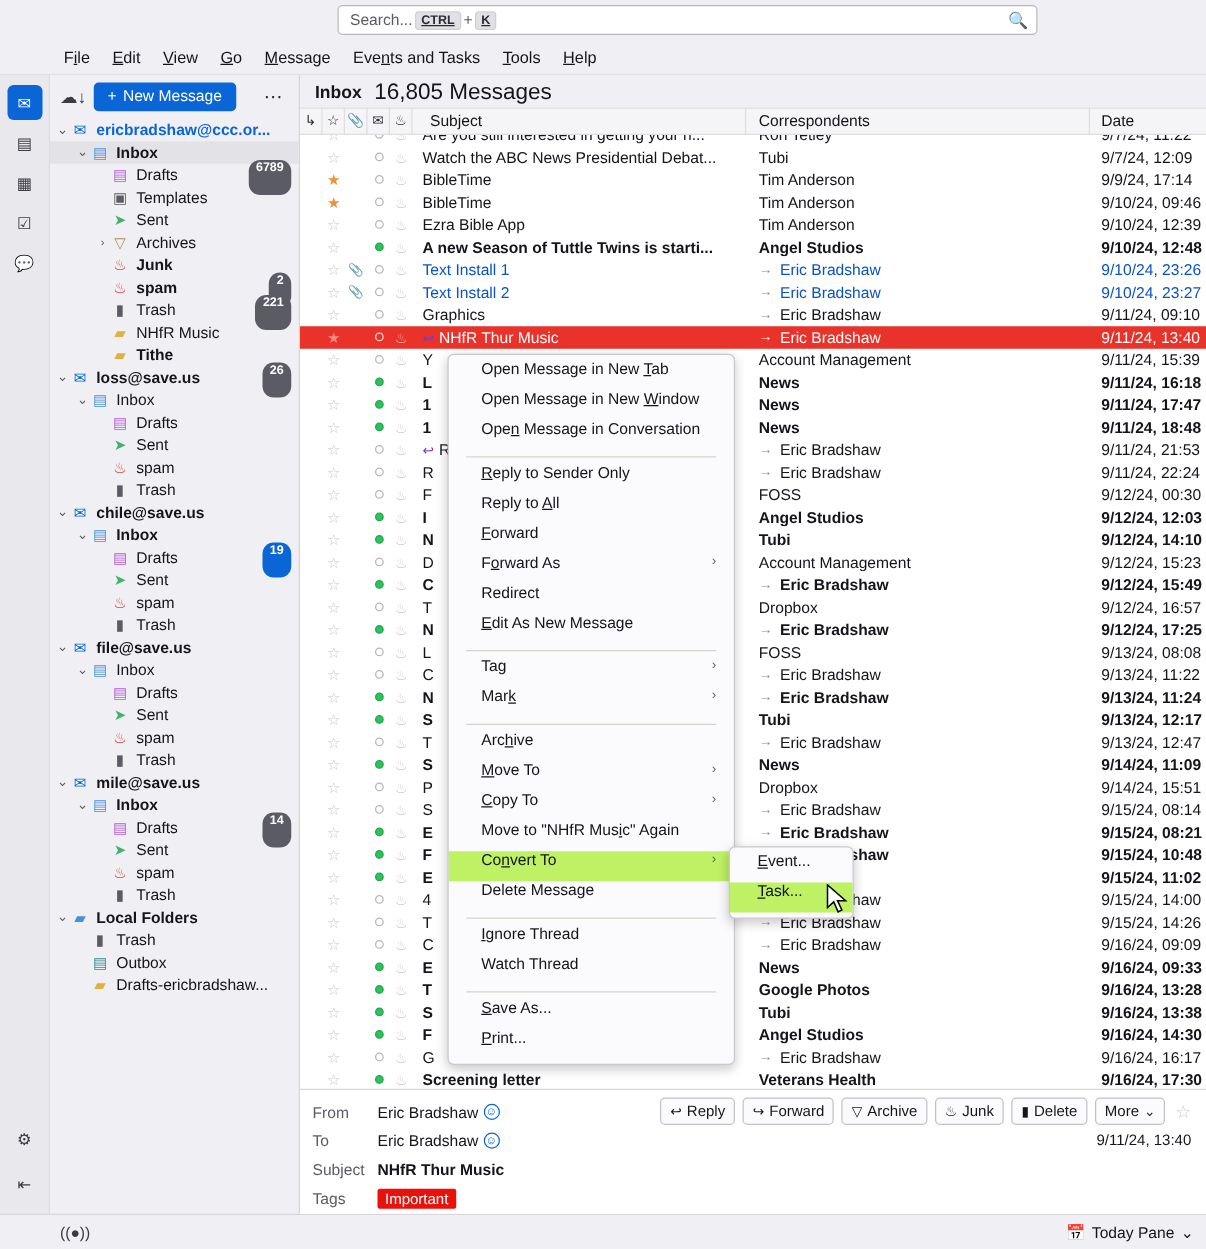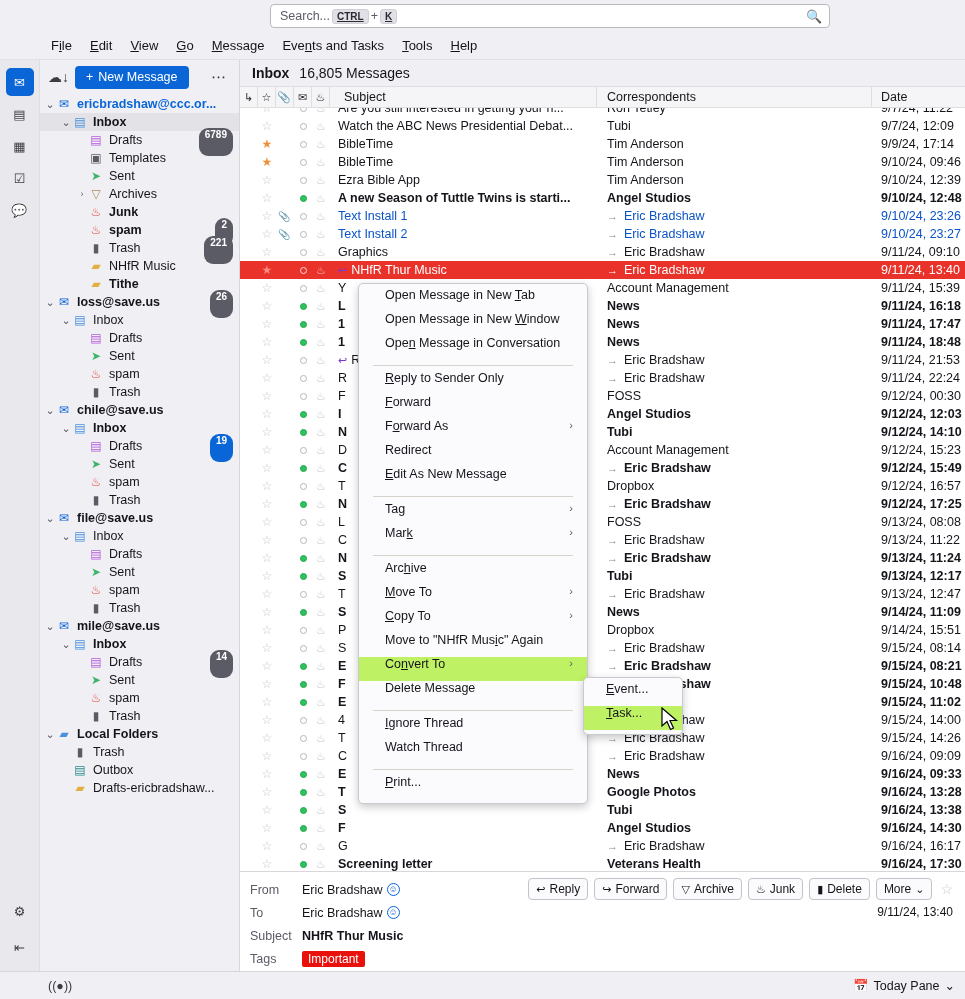--- a/index.html
+++ b/index.html
@@ -70,21 +70,21 @@
     padding:0 6px; line-height:14px; height:28px; font-weight:bold; flex:none;margin-top:39px;
   }
   .frow .badge.blue{ background:#0a66d6; }
   .acct{ color:#0a66d6; font-weight:bold;text-align:right; }
   .bold{ font-weight:bold; }
 
   
   .msgpane{ flex:1; display:flex; flex-direction:column; background:#fff; min-width:0; }
   .msghdr{ height:26px; display:flex; align-items:center; gap:10px; padding:0 12px; background:#f0f0f4; flex:none;}
   .msghdr .t{ font-size:14px; font-weight:bold; }
-  .msghdr .c{ font-size:14px; color:#15141a; }
+  .msghdr .c{ font-size:18px; color:#15141a; }
 
   .collist{ display:flex; align-items:center; height:22px; background:#f5f5f7;
             border-top:1px solid #dededf; border-bottom:1px solid #dededf; flex:none; font-size:12.5px;}
   .collist .ci{ width:18px; text-align:center; color:#2b2a33; font-size:11px; border-right:1px solid #dededf; line-height:22px;}
   .collist .csub{ flex:1; padding-left:14px; border-right:1px solid #dededf; line-height:22px;}
   .collist .ccor{ width:275px; padding-left:10px; border-right:1px solid #dededf; line-height:22px;}
   .collist .cdate{ width:93px; padding-left:9px; line-height:22px;}
 
   .rows{ flex:1; overflow:hidden; position:relative; }
   .row{ display:flex; align-items:center; height:18px; font-size:12.5px; color:#15141a; }
@@ -1161,20 +1161,23 @@
         <span>Open Message in New <u>W</u>indow</span>
       </div>
       <div class="item">
         <span>Ope<u>n</u> Message in Conversation</span>
       </div>
       <div class="sep"></div>
       <div class="item">
         <span><u>R</u>eply to Sender Only</span>
       </div>
       <div class="item">
+        <span>Reply to <u>A</u>ll</span>
+      </div>
+      <div class="item">
         <span><u>F</u>orward</span>
       </div>
       <div class="item">
         <span>F<u>o</u>rward As</span>
         <span class="chev">›</span>
       </div>
       <div class="item">
         <span>Redirect</span>
       </div>
       <div class="item">
@@ -1213,20 +1216,23 @@
       </div>
       <div class="sep"></div>
       <div class="item">
         <span><u>I</u>gnore Thread</span>
       </div>
       <div class="item">
         <span>Watch Thread</span>
       </div>
       <div class="sep"></div>
       <div class="item">
+        <span><u>S</u>ave As...</span>
+      </div>
+      <div class="item">
         <span><u>P</u>rint...</span>
       </div>
     </div>
 
   <div class="ctxmenu" id="ctxsub" style="left:583px; top:677px; width:100px;">
       <div class="item" style="padding-left: 22px;">
         <span><u>E</u>vent...</span>
       </div>
       <div class="item hi" style="padding-left: 22px;">
         <span><u>T</u>ask...</span>

